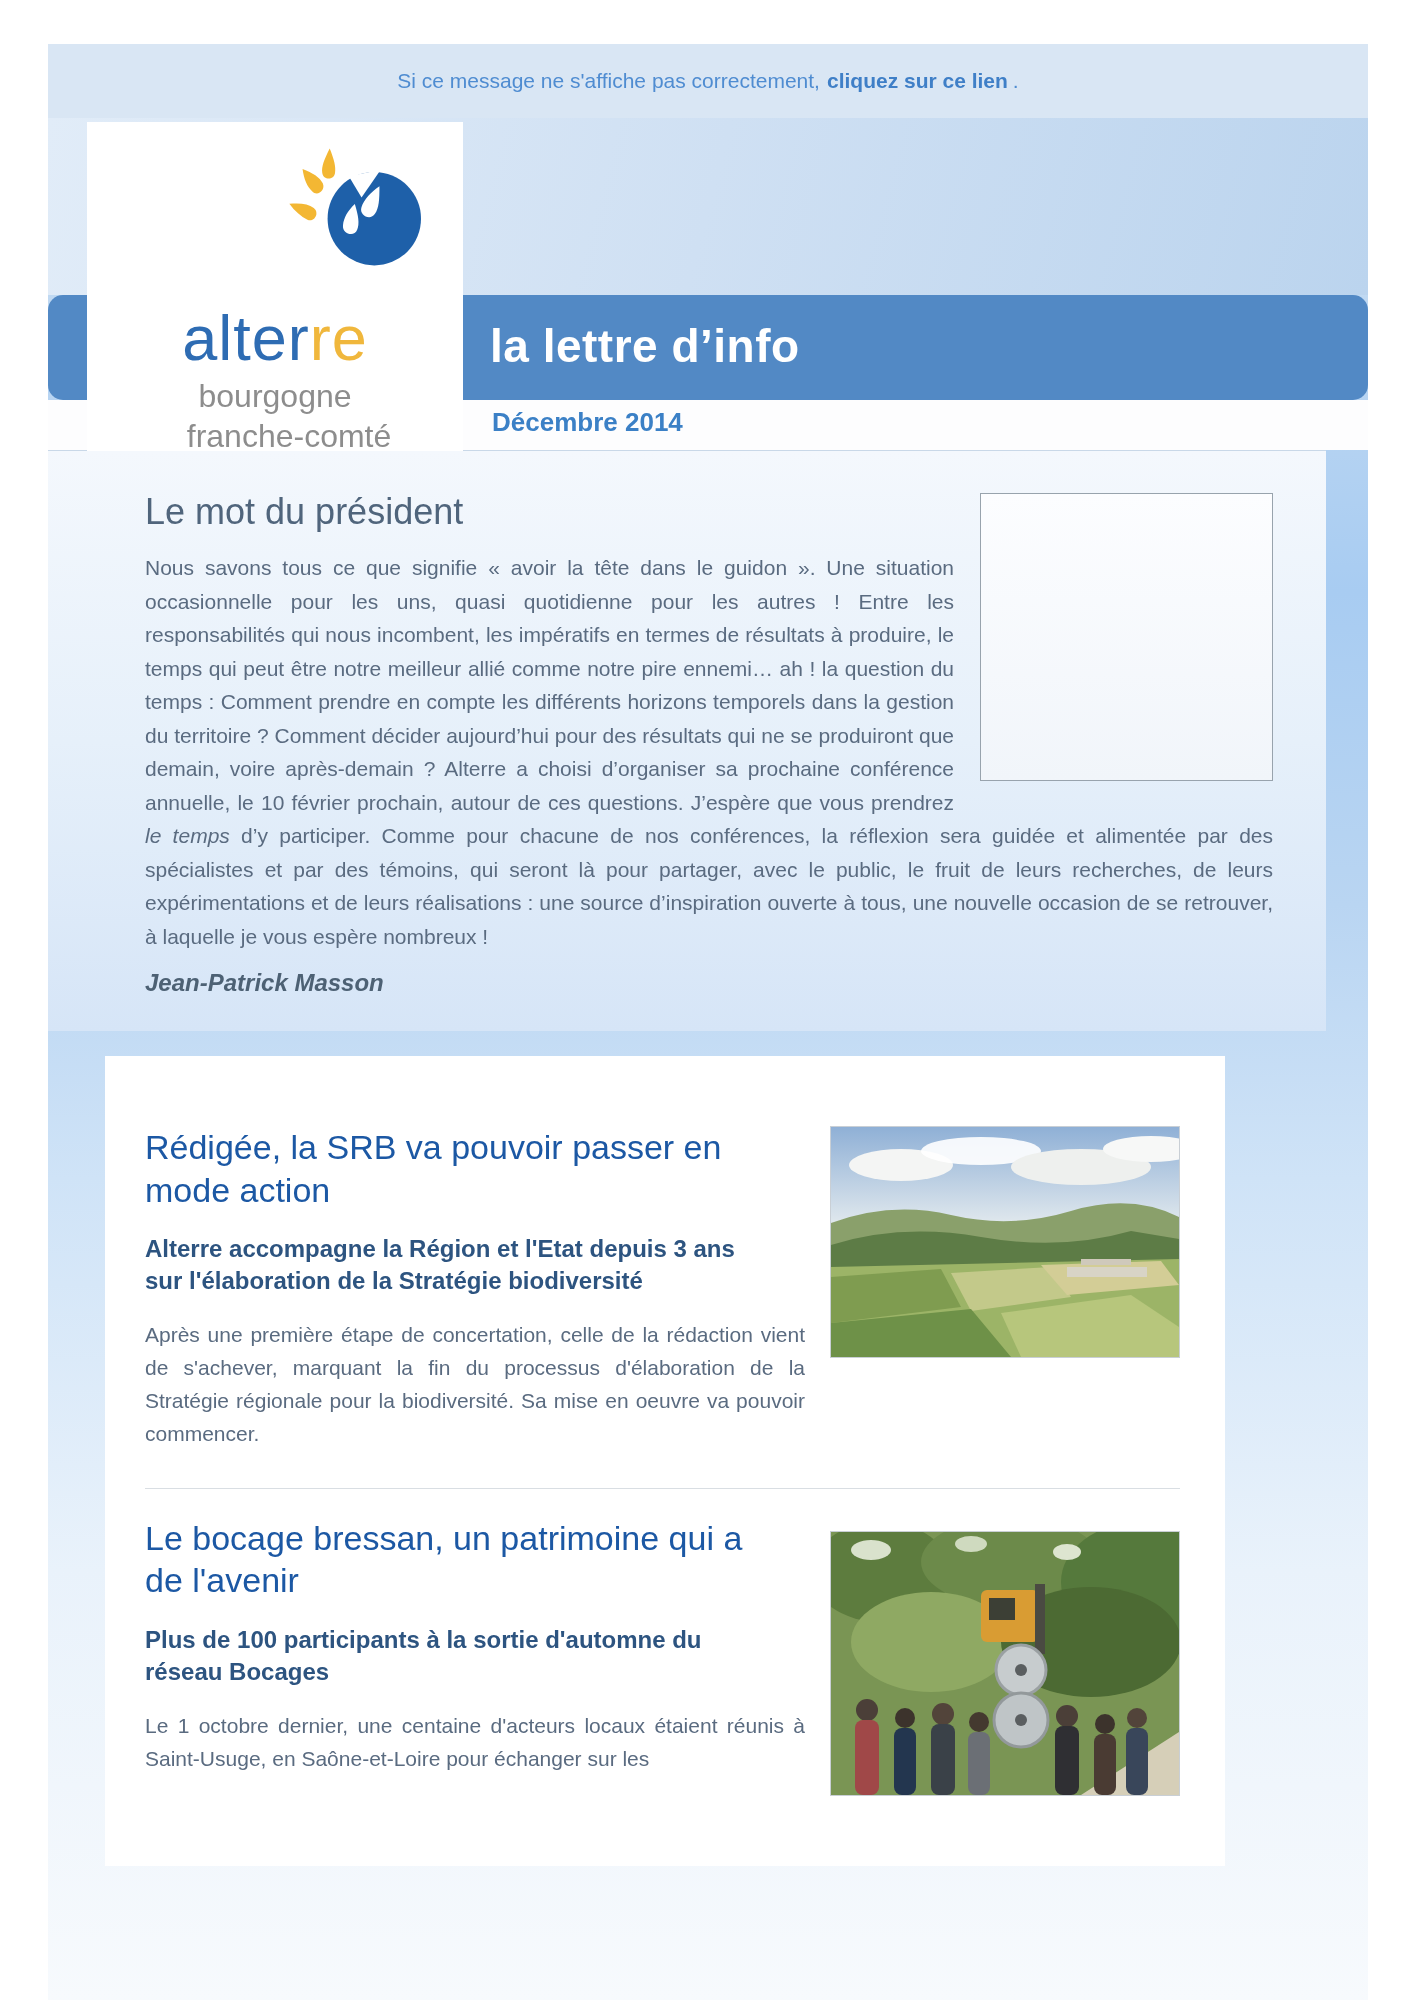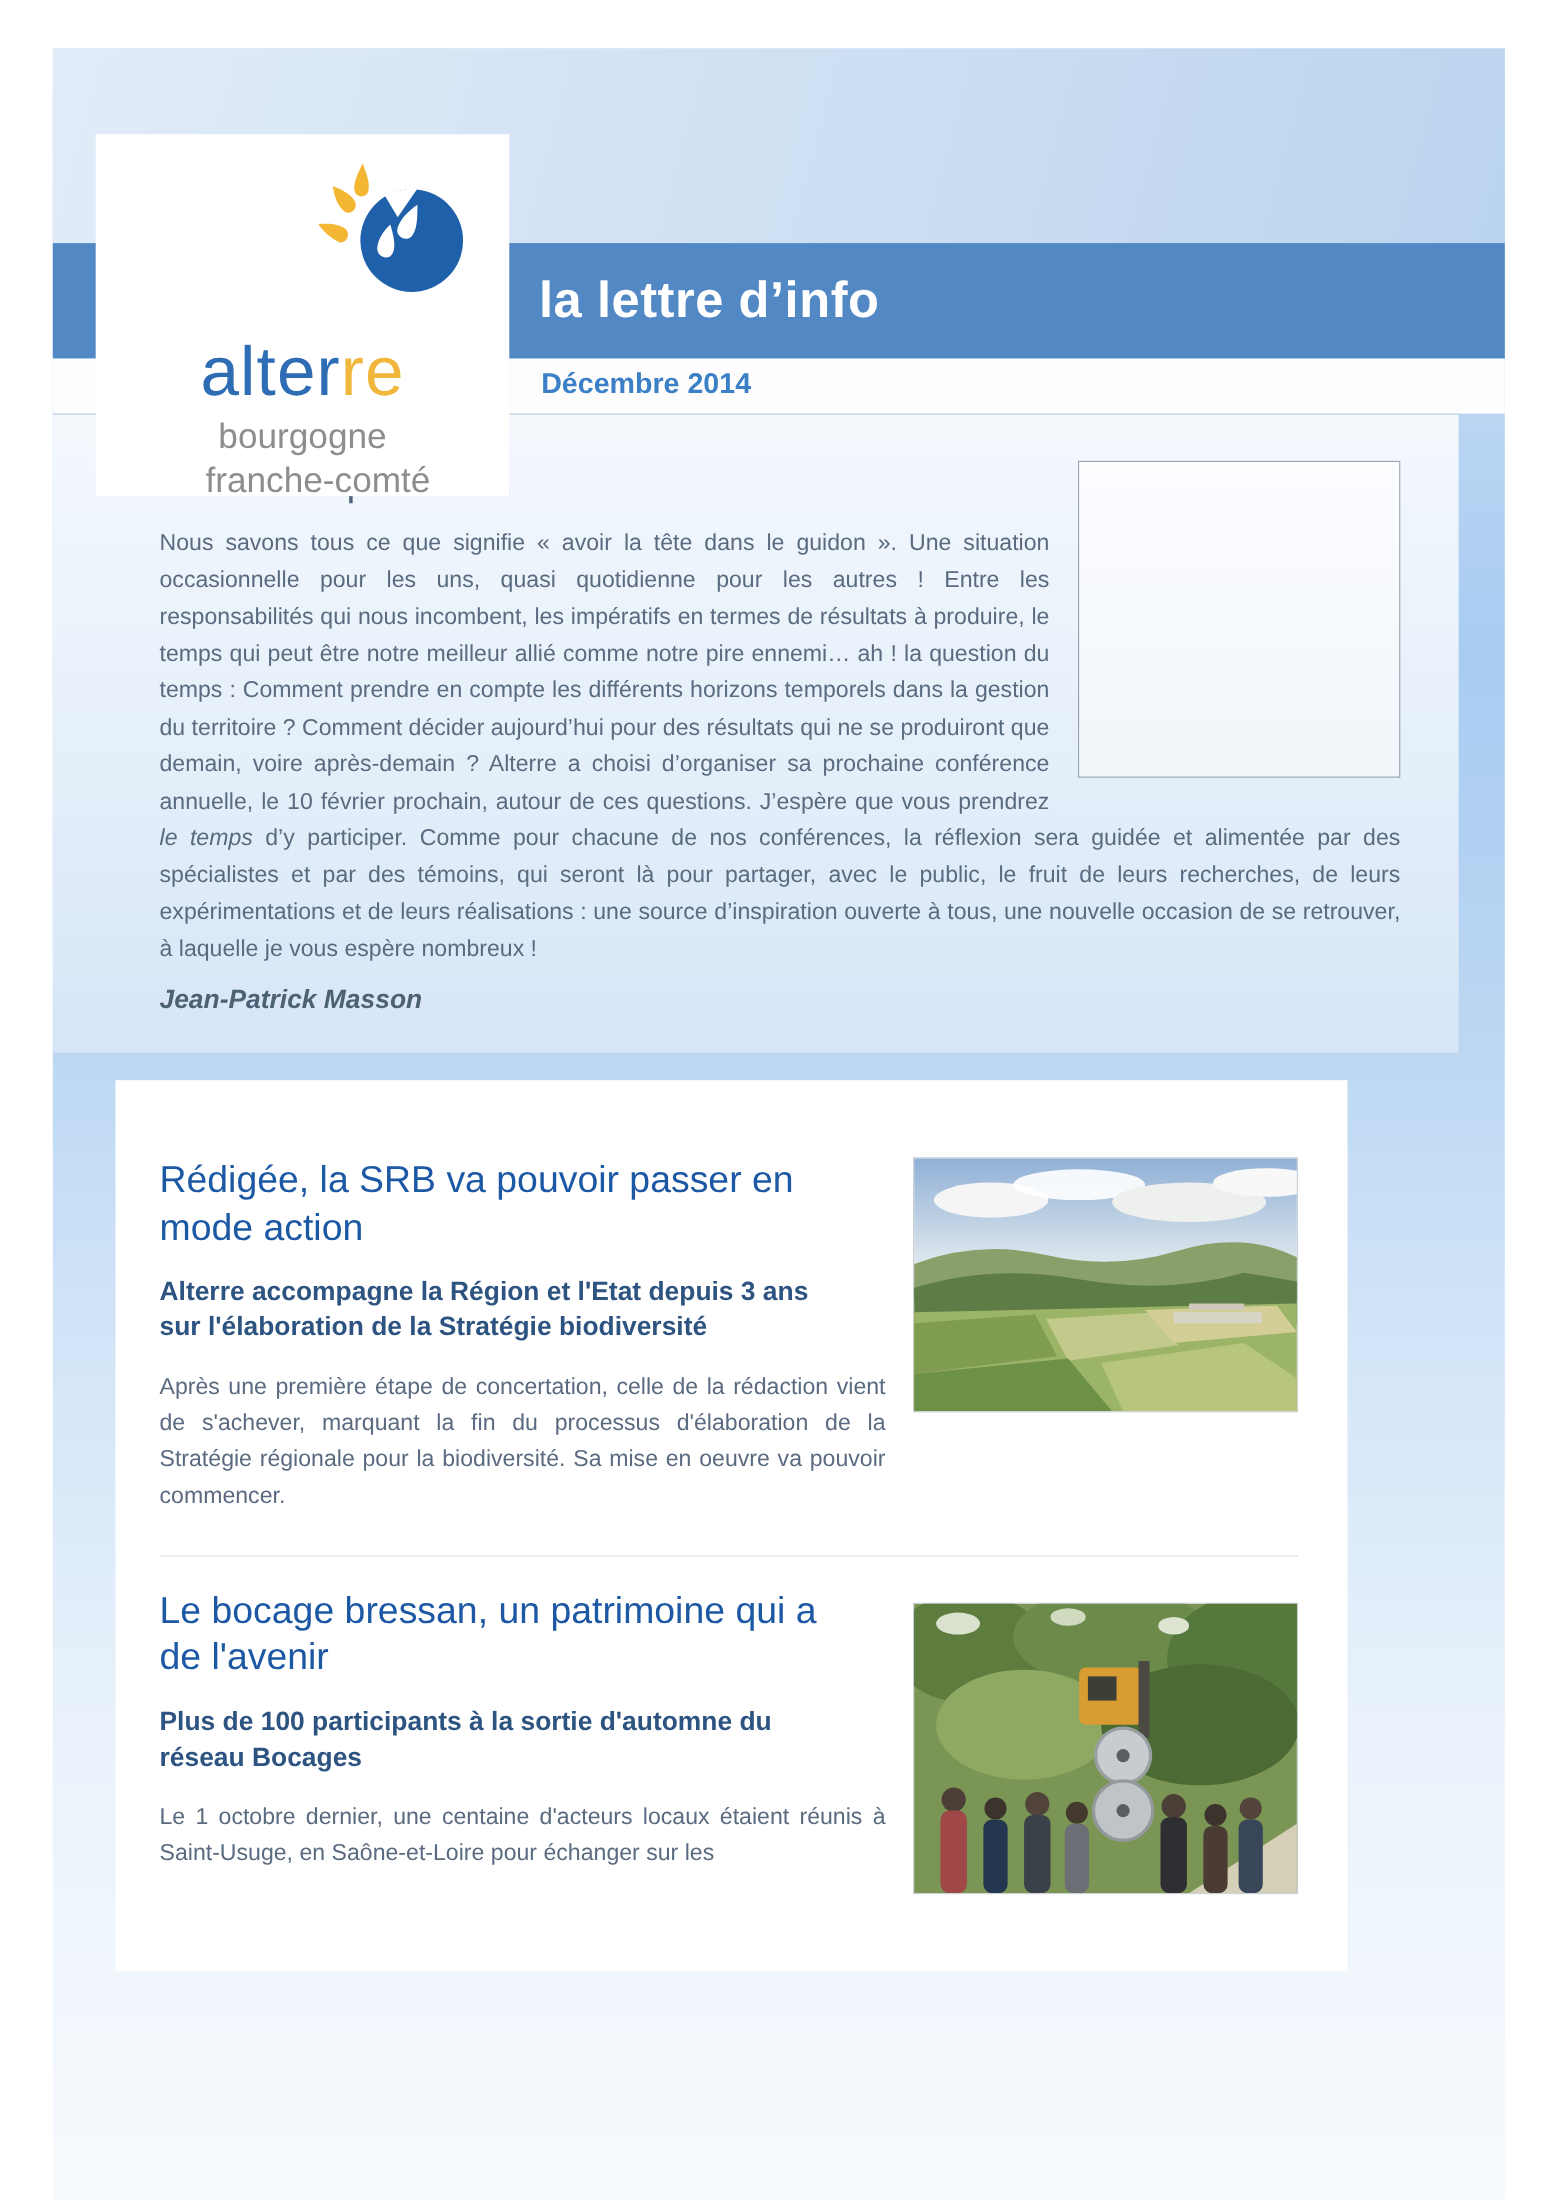--- a/index.html
+++ b/index.html
@@ -15,21 +15,21 @@
   }
   
   .topbar{
     height:74px; background:#d9e6f4; display:flex; align-items:center;
     justify-content:center; font-size:21px; color:#4f8cd1;
   }
   .topbar .lnk{font-weight:bold; color:#3f7fc7; margin:0 5px 0 7px; cursor:pointer;}
   
   .header-light{height:177px;
     background:linear-gradient(105deg,#e1ecf8 0%,#cfe0f3 50%,#bbd4ee 100%);}
-  .band{height:105px; background:#5289c5;}
+  .band{height:105px; background:#5289c5;border-radius:15px;}
   .band-title{padding-left:442px; color:#ffffff; font-size:46px; font-weight:bold;
     line-height:103px; letter-spacing:0.5px;}
   .date-strip{height:50px; background:#fdfdfe;}
   .date-strip .date{padding-left:444px; font-size:26px; font-weight:bold;
     color:#3b80c6; line-height:44px;}
   .logo-box{
     position:absolute; left:39px; top:78px; width:376px; height:329px;
     background:#ffffff; z-index:3;
   }
   .logo-mark{position:absolute; right:42px; top:16px;}
@@ -69,20 +69,25 @@
   .photo.srb{margin:0 0 45px 25px;}
   .photo.boc{margin:14px 0 30px 25px;}
   .divider2{border:none; border-top:1px solid #d9dee3; margin:38px 0 0 0; clear:both;}
 </style>
 </head>
 <body>
 
 <div class="page">
   <div class="email-col">
 
+    <div class="topbar">
+      <span>Si ce message ne s'affiche pas correctement,</span>
+      <span class="lnk">cliquez sur ce lien</span>
+      <span>.</span>
+    </div>
 
     <div class="header-light"></div>
     <div class="band">
       <div class="band-title">la lettre d’info</div>
     </div>
     <div class="date-strip">
       <div class="date">Décembre 2014</div>
     </div>
 
     <div class="logo-box">

